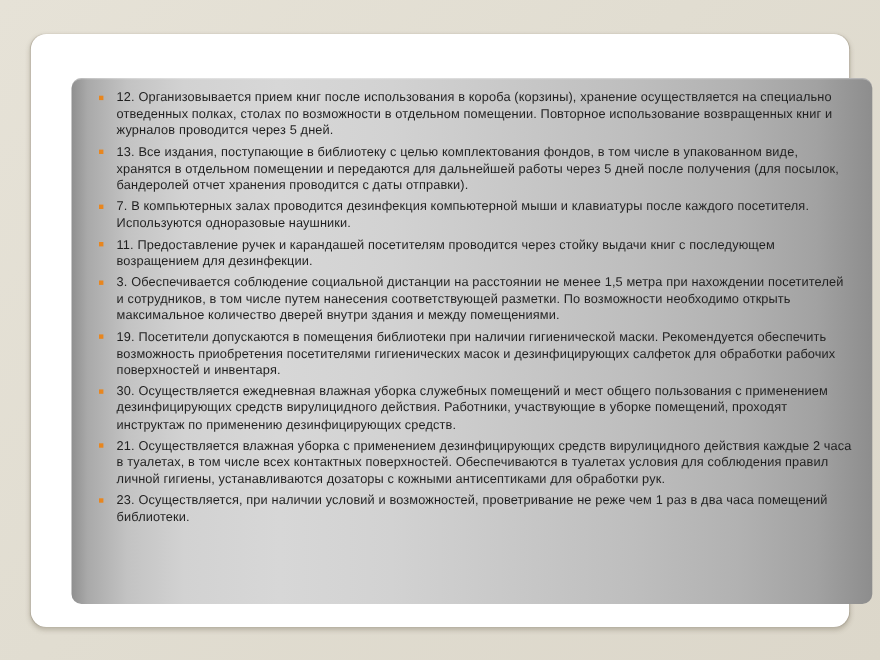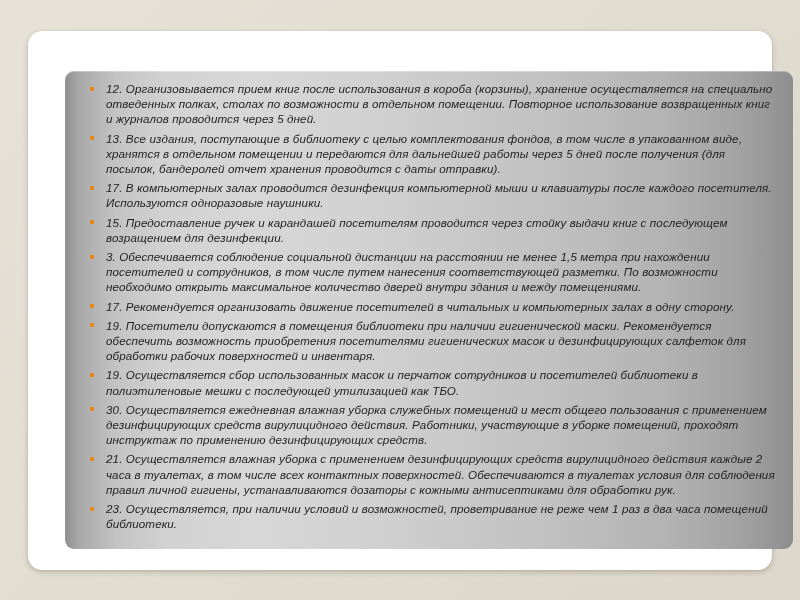--- a/index.html
+++ b/index.html
@@ -26,21 +26,20 @@
   
   #content-card {
     position: absolute;
     left: 28px;
     top: 31px;
     width: 744px;
     height: 539px;
     background: #ffffff;
     border-radius: 14px;
     box-shadow: 0 2px 5px rgba(90,80,60,0.30), 0 0 1px rgba(120,110,90,0.35);
-    font-style: italic;
   }
 
   
   #text-panel {
     position: absolute;
     left: 37px;
     top: 40px;
     width: 728px;
     height: 478px;
     border-radius: 9px;
@@ -105,41 +104,33 @@
           <li class="bullet-item">
             <span class="bullet-marker"></span>
             <span class="bullet-text">12. Организовывается прием книг после использования в короба (корзины), хранение осуществляется на специально отведенных полках, столах по возможности в отдельном помещении. Повторное использование возвращенных книг и журналов проводится через 5 дней.</span>
           </li>
           <li class="bullet-item">
             <span class="bullet-marker"></span>
             <span class="bullet-text">13. Все издания, поступающие в библиотеку с целью комплектования фондов, в том числе в упакованном виде, хранятся в отдельном помещении и передаются для дальнейшей работы через 5 дней после получения (для посылок, бандеролей отчет хранения проводится с даты отправки).</span>
           </li>
           <li class="bullet-item">
             <span class="bullet-marker"></span>
-            <span class="bullet-text">17. В компьютерных залах проводится дезинфекция компьютерной мыши и клавиатуры после каждого посетителя. Используются одноразовые наушники.</span>
+            <span class="bullet-text">7. В компьютерных залах проводится дезинфекция компьютерной мыши и клавиатуры после каждого посетителя. Используются одноразовые наушники.</span>
           </li>
           <li class="bullet-item">
             <span class="bullet-marker"></span>
-            <span class="bullet-text">15. Предоставление ручек и карандашей посетителям проводится через стойку выдачи книг с последующем возращением для дезинфекции.</span>
+            <span class="bullet-text">11. Предоставление ручек и карандашей посетителям проводится через стойку выдачи книг с последующем возращением для дезинфекции.</span>
           </li>
           <li class="bullet-item">
             <span class="bullet-marker"></span>
             <span class="bullet-text">3. Обеспечивается соблюдение социальной дистанции на расстоянии не менее 1,5 метра при нахождении посетителей и сотрудников, в том числе путем нанесения соответствующей разметки. По возможности необходимо открыть максимальное количество дверей внутри здания и между помещениями.</span>
           </li>
           <li class="bullet-item">
             <span class="bullet-marker"></span>
-            <span class="bullet-text">17. Рекомендуется организовать движение посетителей в читальных и компьютерных залах в одну сторону.</span>
-          </li>
-          <li class="bullet-item">
-            <span class="bullet-marker"></span>
             <span class="bullet-text">19. Посетители допускаются в помещения библиотеки при наличии гигиенической маски. Рекомендуется обеспечить возможность приобретения посетителями гигиенических масок и дезинфицирующих салфеток для обработки рабочих поверхностей и инвентаря.</span>
-          </li>
-          <li class="bullet-item">
-            <span class="bullet-marker"></span>
-            <span class="bullet-text">19. Осуществляется сбор использованных масок и перчаток сотрудников и посетителей библиотеки в полиэтиленовые мешки с последующей утилизацией как ТБО.</span>
           </li>
           <li class="bullet-item">
             <span class="bullet-marker"></span>
             <span class="bullet-text">30. Осуществляется ежедневная влажная уборка служебных помещений и мест общего пользования с применением дезинфицирующих средств вирулицидного действия. Работники, участвующие в уборке помещений, проходят инструктаж по применению дезинфицирующих средств.</span>
           </li>
           <li class="bullet-item">
             <span class="bullet-marker"></span>
             <span class="bullet-text">21. Осуществляется влажная уборка с применением дезинфицирующих средств вирулицидного действия каждые 2 часа в туалетах, в том числе всех контактных поверхностей. Обеспечиваются в туалетах условия для соблюдения правил личной гигиены, устанавливаются дозаторы с кожными антисептиками для обработки рук.</span>
           </li>
           <li class="bullet-item">

